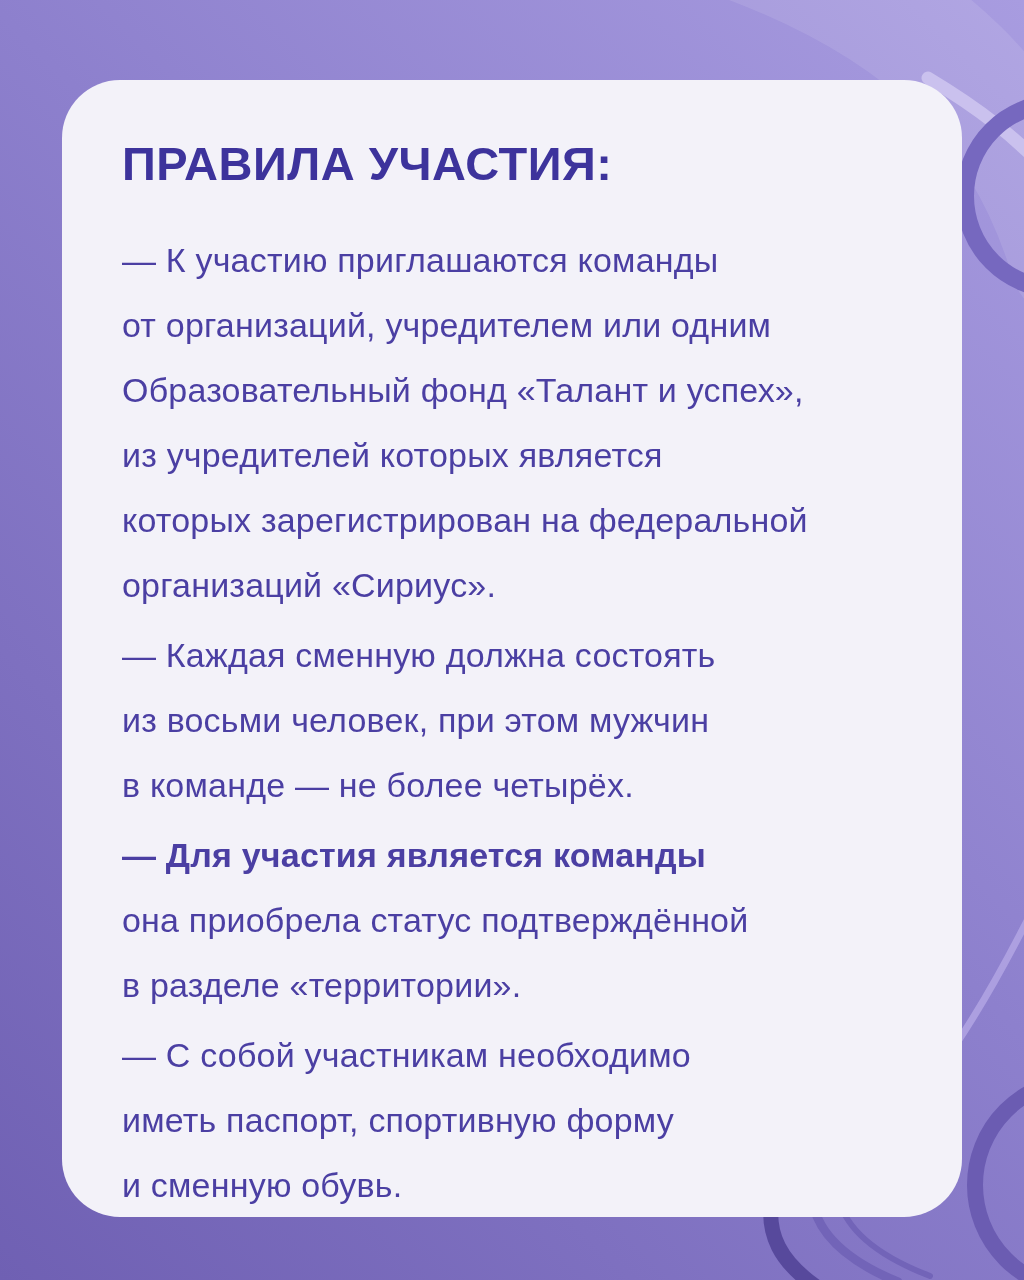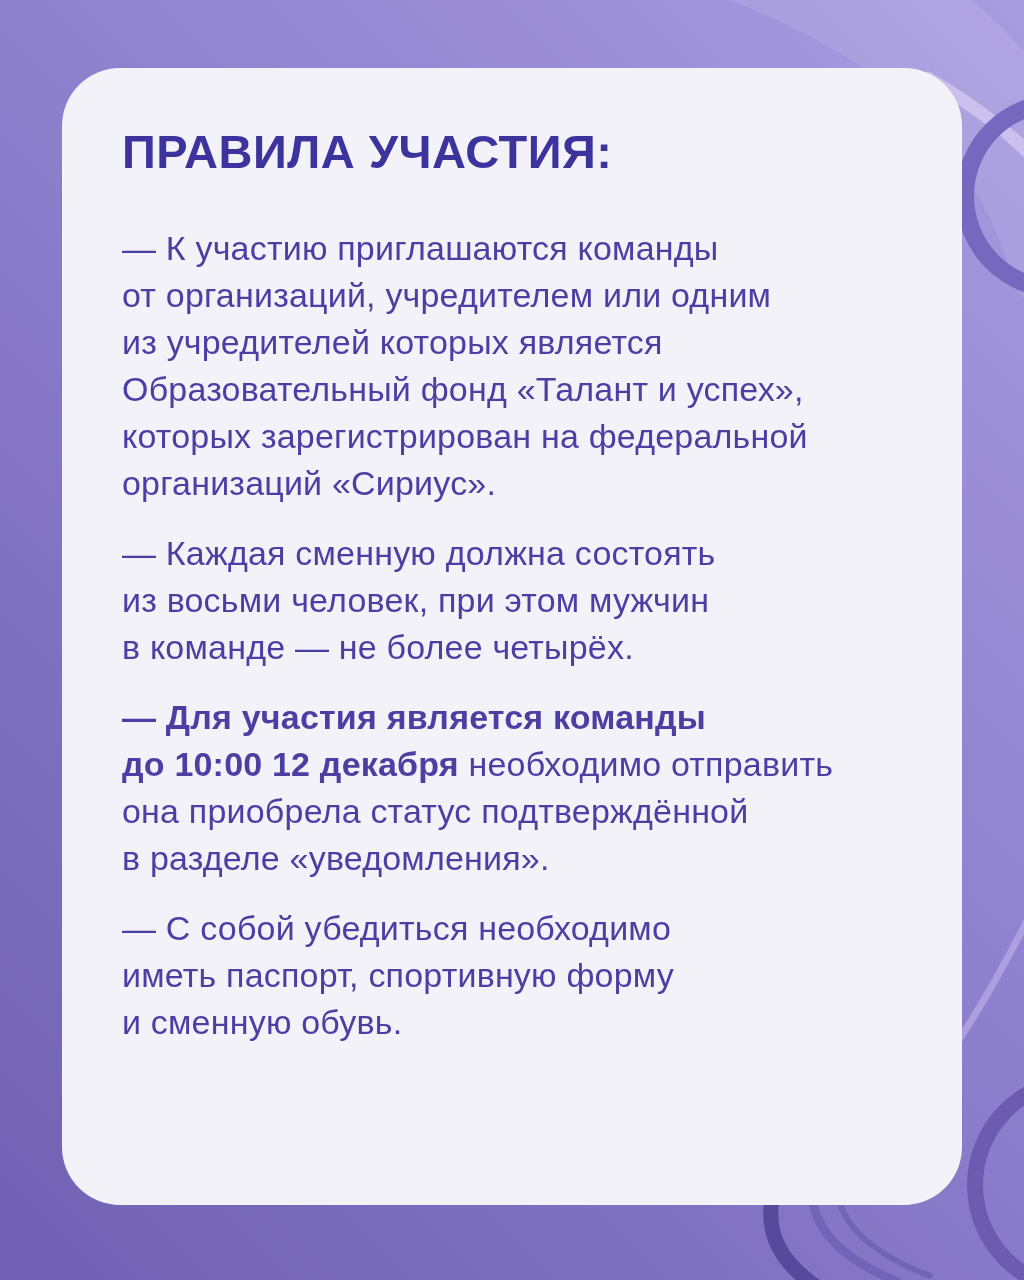--- a/index.html
+++ b/index.html
@@ -23,21 +23,21 @@
     overflow: hidden;
   }
   .swirls {
     position: absolute;
     left: 0; top: 0;
     width: 1024px; height: 1280px;
     display: block;
   }
   .card {
     position: absolute;
-    left: 62px; top: 68px;
+    left: 62px; top: 80px;
     width: 900px; height: 1137px;
     background: var(--card-bg);
     border-radius: 58px;
     padding: 58px 52px 40px 60px;
   }
   h1.title {
     font-size: 47px;
     line-height: 1.12;
     font-weight: 800;
     letter-spacing: 0.5px;
@@ -46,21 +46,21 @@
   }
   .rule {
     font-size: 34px;
     line-height: 47px;
     font-weight: 400;
     color: var(--body-color);
     margin: 0 0 23px 0;
     letter-spacing: 0.2px;
   }
   .rule:last-child { margin-bottom: 0; }
-  .rule .line { display: block; }
+  .rule .line { display: block; margin-top: 18px; }
   .rule b { font-weight: 700; }
 </style>
 </head>
 <body>
 
 <div class="poster">
 
   <svg class="swirls" viewBox="0 0 1024 1280" xmlns="http://www.w3.org/2000/svg" aria-hidden="true">
 
     <path d="M 740 -60 C 930 10 1025 110 1070 260" stroke="rgba(255,255,255,0.10)" stroke-width="120" fill="none" stroke-linecap="round"></path>
@@ -78,37 +78,36 @@
     <path d="M 812 1196 C 815 1232 845 1260 898 1282" stroke="#7264b8" stroke-width="9" fill="none" stroke-linecap="round"></path>
     <path d="M 838 1196 C 845 1230 878 1256 930 1276" stroke="#7264b8" stroke-width="6" fill="none" stroke-linecap="round"></path>
   </svg>
 
   <div class="card">
     <h1 class="title">ПРАВИЛА УЧАСТИЯ:</h1>
     <div id="rules-list">
         <p class="rule">
           <span class="line"><span>— К участию приглашаются команды</span></span>
           <span class="line"><span>от организаций, учредителем или одним</span></span>
+          <span class="line"><span>Образовательный фонд «Талант и успех»,</span></span>
           <span class="line"><span>из учредителей которых является</span></span>
-          <span class="line"><span>Образовательный фонд «Талант и успех»,</span></span>
           <span class="line"><span>которых зарегистрирован на федеральной</span></span>
           <span class="line"><span>организаций «Сириус».</span></span>
         </p>
         <p class="rule">
           <span class="line"><span>— Каждая сменную должна состоять</span></span>
           <span class="line"><span>из восьми человек, при этом мужчин</span></span>
           <span class="line"><span>в команде — не более четырёх.</span></span>
         </p>
         <p class="rule">
           <span class="line"><b>— Для участия является команды</b></span>
-          <span class="line"><b>до 10:00 12 декабря</b><span> необходимо отправить</span></span>
           <span class="line"><span>она приобрела статус подтверждённой</span></span>
-          <span class="line"><span>в разделе «уведомления».</span></span>
+          <span class="line"><span>в разделе «территории».</span></span>
         </p>
         <p class="rule">
-          <span class="line"><span>— С собой убедиться необходимо</span></span>
+          <span class="line"><span>— С собой участникам необходимо</span></span>
           <span class="line"><span>иметь паспорт, спортивную форму</span></span>
           <span class="line"><span>и сменную обувь.</span></span>
         </p>
       </div>
   </div>
 
 </div>
 
 </body></html>

